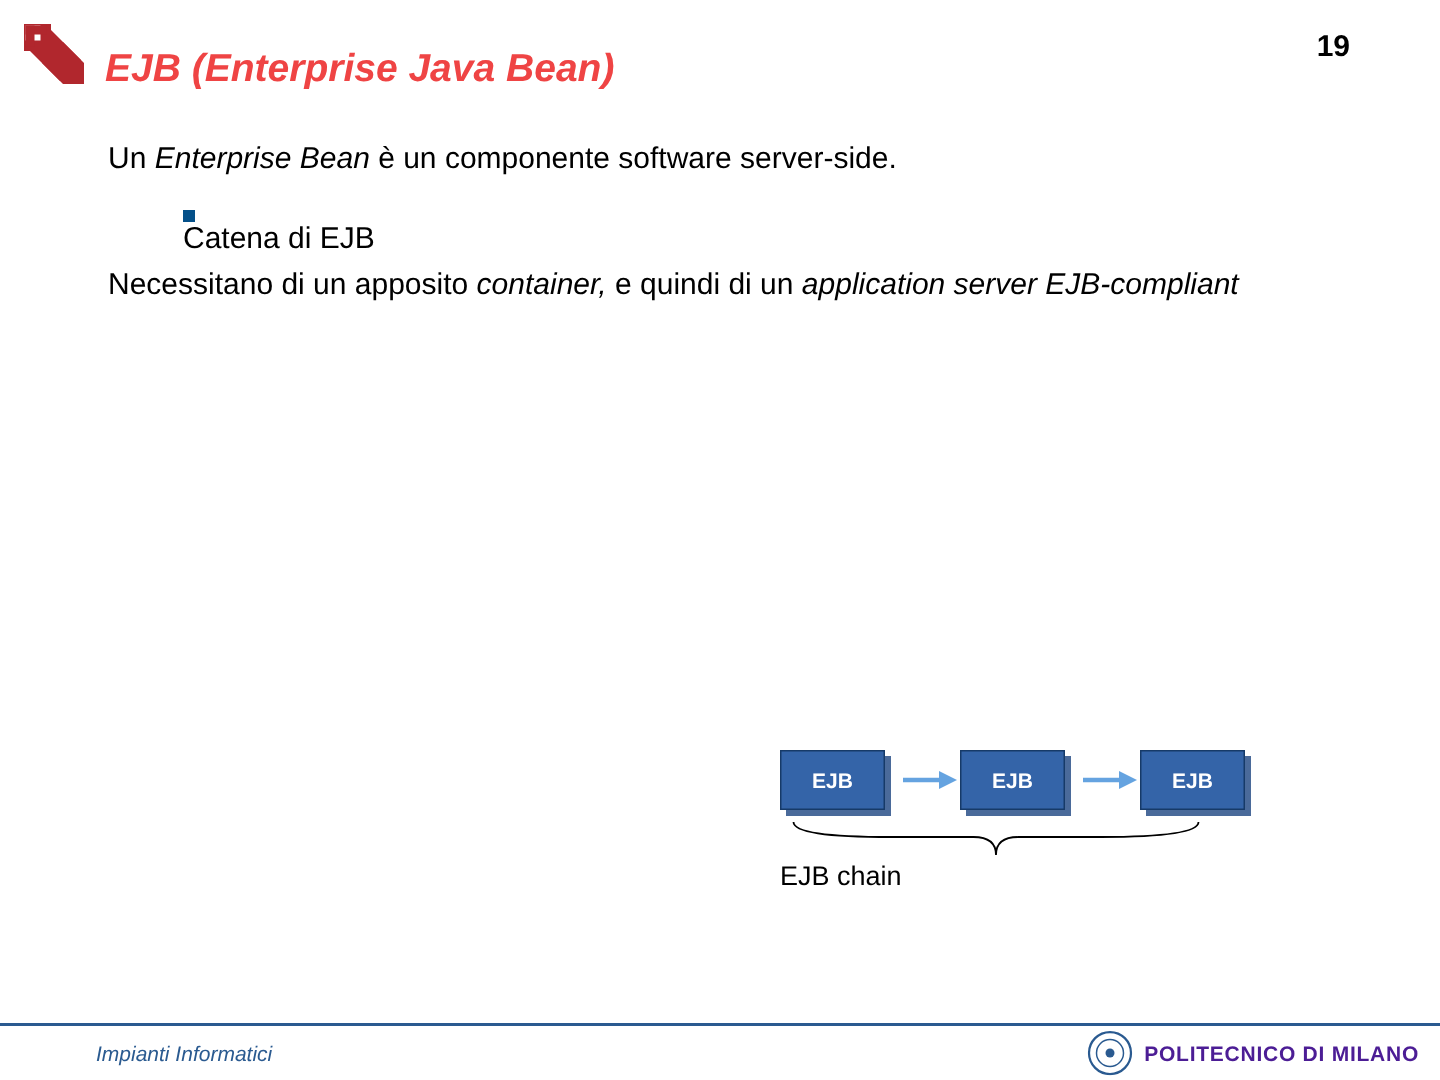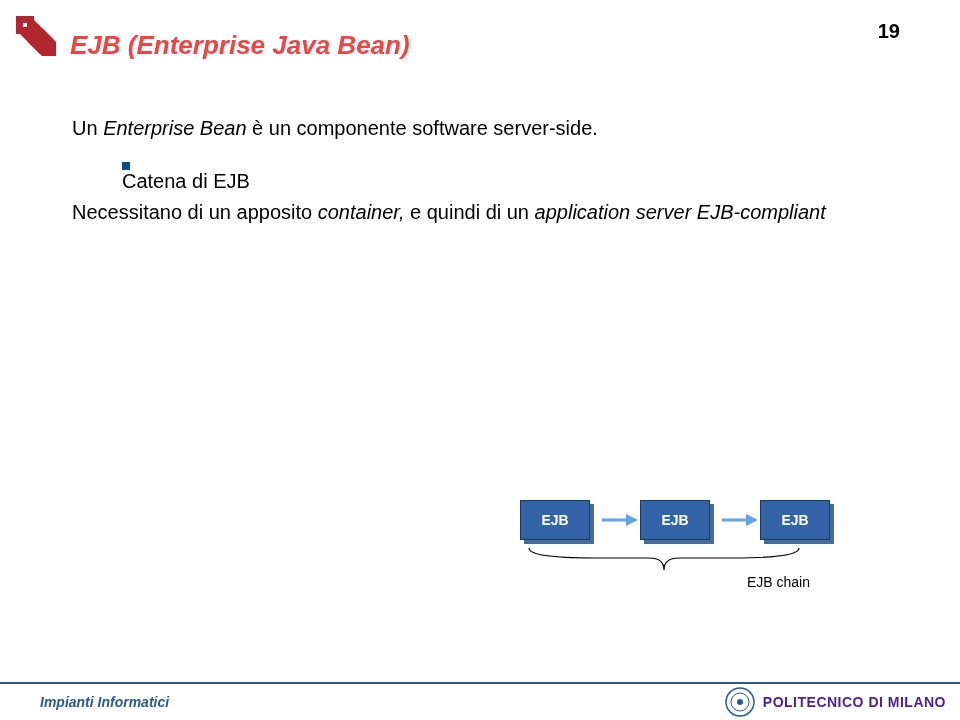--- a/index.html
+++ b/index.html
@@ -49,21 +49,20 @@
     position: absolute;
     top: 95px;
     left: 72px;
     right: 60px;
     font-size: 20px;
     color: #000;
     line-height: 1.15;
   }
   .para {
     margin-bottom: 14px;
-    margin-top: 22px;
   }
   .italic { font-style: italic; }
   .bullet-block {
     margin-top: 2px;
     margin-bottom: 8px;
   }
   .bullet-row {
     display: flex;
     align-items: flex-start;
     margin-left: 50px;
@@ -131,42 +130,43 @@
     top: 46px;
     left: 4px;
     width: 280px;
     height: 30px;
   }
   .ejb-chain-label {
     position: absolute;
     top: 74px;
     left: 0;
     width: 290px;
-    text-align: right;
-    font-size: 14px;
+    text-align: left;
+    font-size: 18px;
   }
 
   
   .footer {
     position: absolute;
     bottom: 0;
     left: 0;
     right: 0;
     height: 38px;
     border-top: 2px solid #2a5a90;
     display: flex;
     align-items: center;
     justify-content: space-between;
     padding: 0 14px 0 40px;
   }
   .footer-left {
     color: #2a5a90;
     font-size: 14px;
-    font-weight: bold;
+    font-weight: normal;
     font-style: italic;
+    margin-left: 24px;
   }
   .footer-right {
     display: flex;
     align-items: center;
     gap: 8px;
   }
   .poli-logo {
     width: 30px;
     height: 30px;
   }

